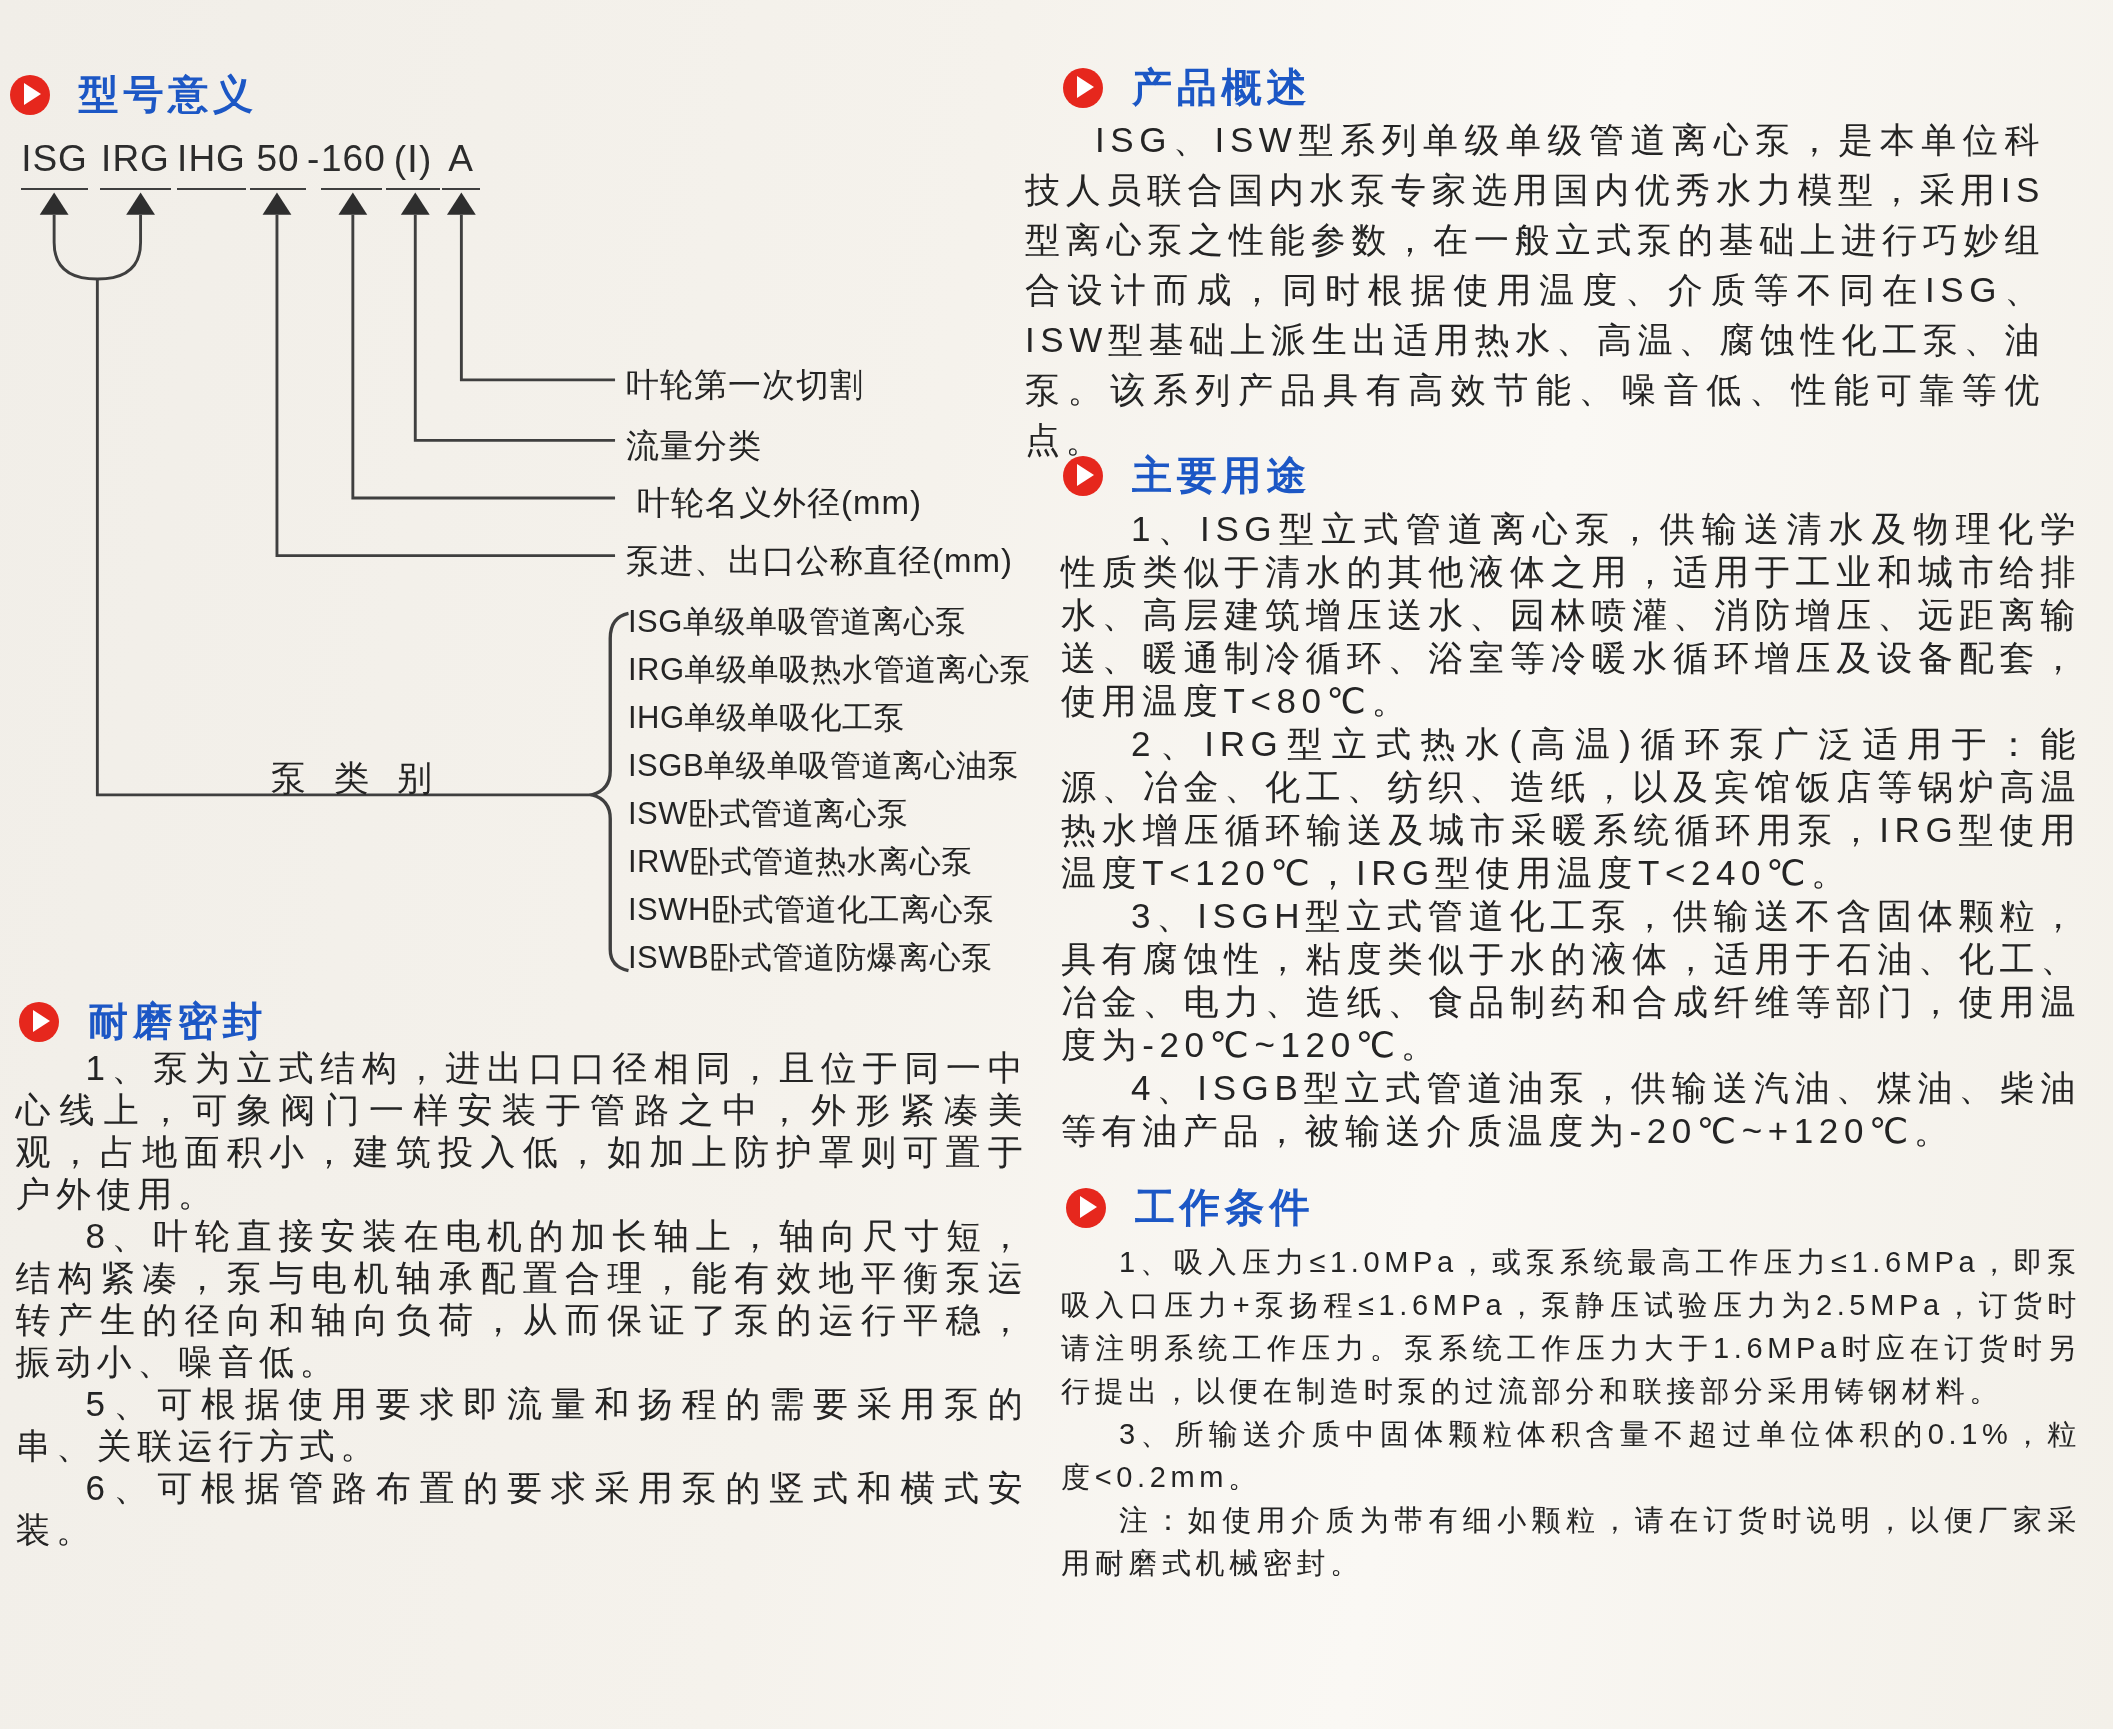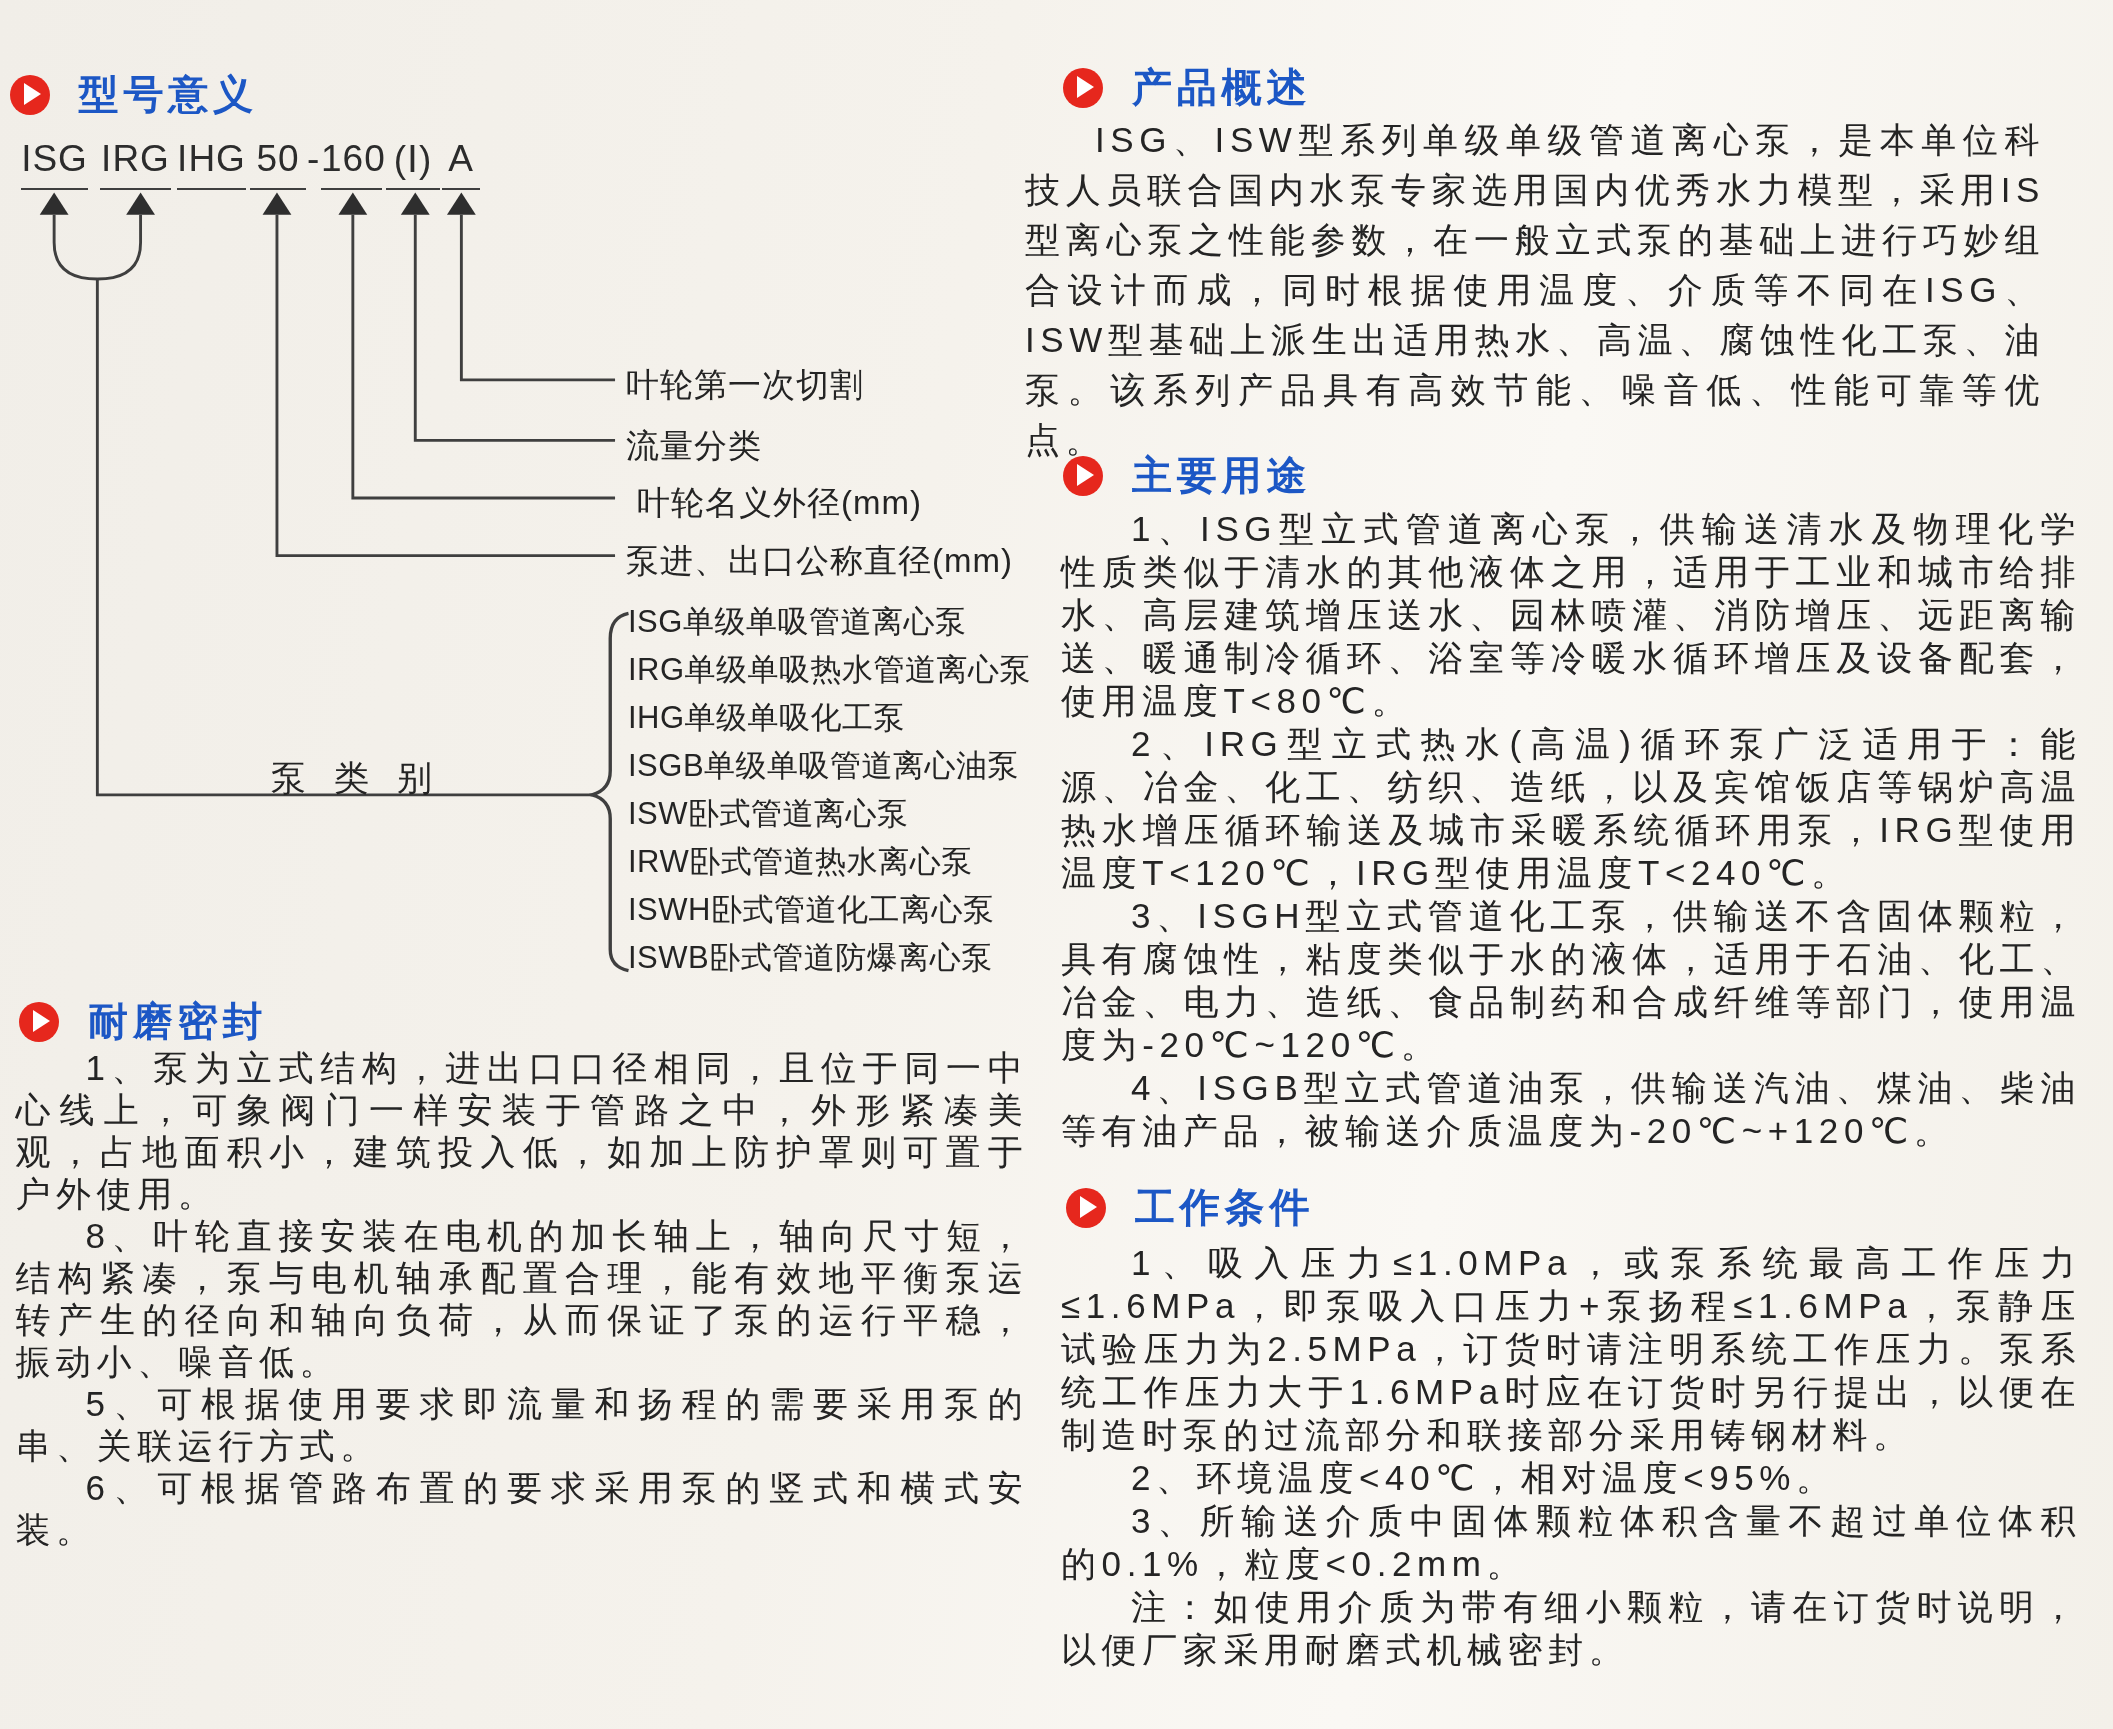--- a/index.html
+++ b/index.html
@@ -25,21 +25,21 @@
   .callout{position:absolute;font-size:33px;color:#242424;white-space:nowrap;letter-spacing:1px;}
   .category-label{position:absolute;left:271px;top:755px;font-size:35px;letter-spacing:0.8em;white-space:nowrap;color:#242424;}
   .pump-list{position:absolute;left:628px;top:598px;font-size:31px;line-height:48px;color:#242424;letter-spacing:0.5px;}
   .pump-list div{white-space:nowrap;}
 
   .body-text{position:absolute;text-align:justify;color:#242424;}
   .body-text p{margin:0;text-indent:2em;}
   #features-body{left:15.4px;top:1047px;width:1013px;font-size:35px;line-height:42px;letter-spacing:0.16em;}
   #overview-body{left:1025px;top:115px;width:1020px;font-size:35px;line-height:50px;letter-spacing:0.16em;}
   #usage-body{left:1061px;top:507px;width:1020px;font-size:35px;line-height:43px;letter-spacing:0.16em;}
-  #conditions-body{left:1061px;top:1241px;width:1020px;font-size:35px;line-height:43px;letter-spacing:0.16em;}
+  #conditions-body{left:1061px;top:1241px;width:1020px;font-size:29px;line-height:43px;letter-spacing:0.16em;}
 </style>
 </head>
 <body>
 
 <div class="page">
 
   <div class="sec-head" style="left:9.6px;top:61px;">
     <span class="play-icon"></span>
     <h2>型号意义</h2>
   </div>
@@ -124,19 +124,18 @@
     <p>4、ISGB型立式管道油泵，供输送汽油、煤油、柴油等有油产品，被输送介质温度为-20℃~+120℃。</p>
   </div>
 
   <div class="sec-head" style="left:1066px;top:1174px;">
     <span class="play-icon"></span>
     <h2>工作条件</h2>
   </div>
 
   <div id="conditions-body" class="body-text">
     <p>1、吸入压力≤1.0MPa，或泵系统最高工作压力≤1.6MPa，即泵吸入口压力+泵扬程≤1.6MPa，泵静压试验压力为2.5MPa，订货时请注明系统工作压力。泵系统工作压力大于1.6MPa时应在订货时另行提出，以便在制造时泵的过流部分和联接部分采用铸钢材料。</p>
-    <p>2、环境温度&lt;40℃，相对温度&lt;95%。</p>
     <p>3、所输送介质中固体颗粒体积含量不超过单位体积的0.1%，粒度&lt;0.2mm。</p>
     <p>注：如使用介质为带有细小颗粒，请在订货时说明，以便厂家采用耐磨式机械密封。</p>
   </div>
 
 </div>
 
 
 </body></html>

